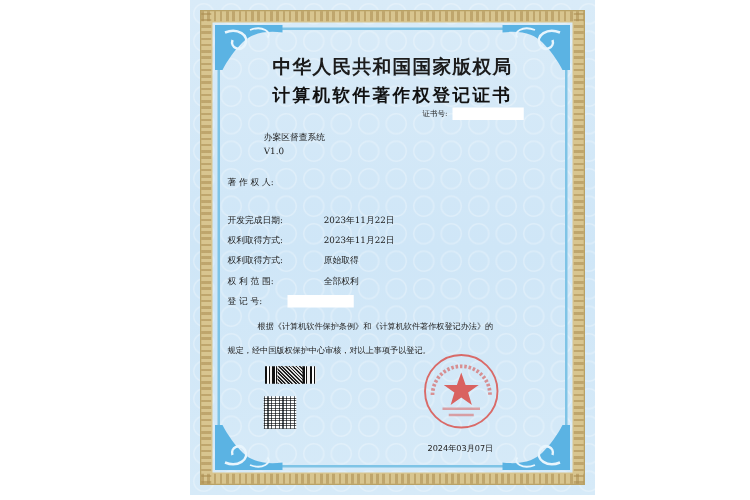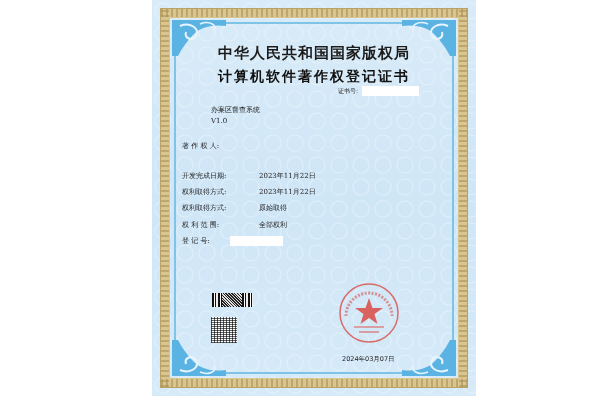--- a/index.html
+++ b/index.html
@@ -169,20 +169,22 @@
   <div class="row" style="top:220px">
     <span class="lab">权 利 范 围:</span>
     <span class="val">全部权利</span>
   </div>
   <div class="row" style="top:236px">
     <span class="lab">登 记 号:</span>
     <span class="mask2"></span>
   </div>
 
   <div class="para" style="top:252px">
+    <div class="p1">根据《计算机软件保护条例》和《计算机软件著作权登记办法》的</div>
+    <div>规定，经中国版权保护中心审核，对以上事项予以登记。</div>
   </div>
 
   <div class="barcode">
       <div class="mid"></div>
     </div>
   <div class="qr"></div>
 
   <div class="seal">
     <svg viewBox="0 0 62 62">
       <circle cx="31" cy="31" r="29" fill="none" stroke="#d9534f" stroke-width="1.5" opacity="0.85"></circle>

